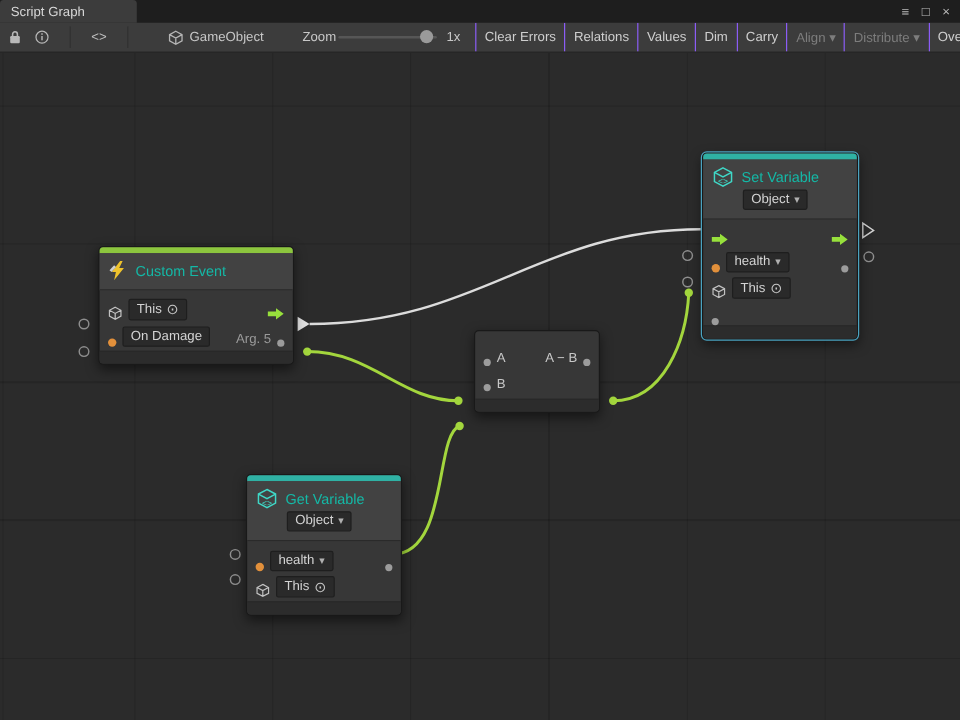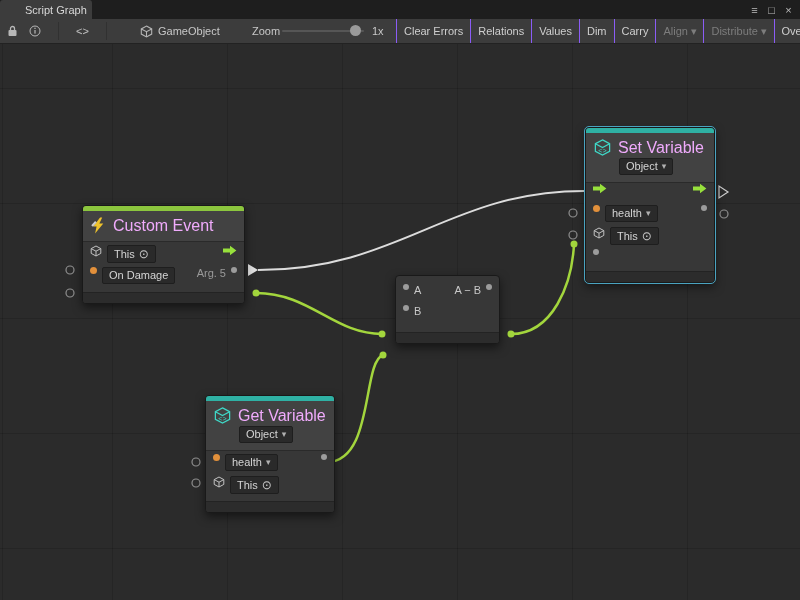--- a/index.html
+++ b/index.html
@@ -2,22 +2,22 @@
 <html><head>
 <meta charset="utf-8">
 <style>
   *{margin:0;padding:0;box-sizing:border-box}
   html,body{width:800px;height:600px;overflow:hidden;background:#2b2b2b;
     font-family:"Liberation Sans",sans-serif;font-size:11px;color:#c8c8c8}
   #stage{position:absolute;top:0;left:0;width:800px;height:600px}
 
   
   .tabbar{position:absolute;top:0;left:0;width:800px;height:19px;background:#1e1e1e;z-index:10}
-  .tab{position:absolute;left:0;top:0;width:92px;height:19px;background:#3c3c3c;color:#d8d8d8;
-    display:flex;align-items:center;padding-left:25px;border-radius:3px 3px 0 0}
+  .tab{position:absolute;left:0;top:0;width:114px;height:19px;background:#3c3c3c;color:#d8d8d8;
+    display:flex;align-items:center;padding-left:9px;border-radius:3px 3px 0 0}
   .wincontrols{position:absolute;right:3px;top:0;height:19px;display:flex;align-items:center;color:#bdbdbd}
   .wc{width:17px;text-align:center;font-size:11px}
 
   
   .toolbar{position:absolute;top:19px;left:0;width:800px;height:25px;background:#3c3c3c;
     border-bottom:1px solid #222;z-index:10;overflow:hidden}
   .tbi{position:absolute;top:0;height:24px;display:flex;align-items:center;gap:5px;color:#c8c8c8}
   .vsep{position:absolute;top:3px;width:1px;height:18px;background:#313131}
   .strack{position:absolute;left:0;right:0;top:11px;height:2px;background:#565656;border-radius:1px}
   .sknob{position:absolute;right:3px;top:6px;width:11px;height:11px;border-radius:50%;background:#9a9a9a}
@@ -38,33 +38,33 @@
   
   .node{position:absolute;z-index:2;background:#373737;border:1px solid #191919;border-radius:4px;
     box-shadow:0 4px 10px rgba(0,0,0,.5)}
   .node.sel{outline:1px solid #4aa3c0}
   .accent{height:5px;border-radius:3px 3px 0 0}
   .nhead{background:#424242;padding:5px 7px 6px;border-bottom:1px solid #2a2a2a}
   .nhead.single{height:40px;display:flex;align-items:center;gap:10px;padding:0 13px;border-radius:3px 3px 0 0}
   .trow{display:flex;align-items:center;gap:6px;height:19px;color:#e6e6e6;font-size:12px}
   .srow{display:flex;align-items:center;gap:6px;height:19px;padding-left:26px;color:#c6c6c6}
   .nbody{padding:3px 0}
-  .prow{height:22px;display:flex;align-items:flex-start;padding:0 7px;gap:5px}
+  .prow{height:22px;display:flex;align-items:flex-end;padding:0 7px;gap:5px}
   .nfoot{height:11px;background:#2c2c2c;border-top:1px solid #232323;border-radius:0 0 3px 3px}
   .chip{display:inline-flex;align-items:center;gap:4px;background:#2a2a2a;border:1px solid #1e1e1e;
     border-radius:2px;padding:2px 6px;color:#d4d4d4;line-height:1}
   .dot{width:7px;height:7px;border-radius:50%;background:#9c9c9c;flex:none}
   .dot.orange{background:#e2903b}
   .dot.sm{width:6px;height:6px}
   .flex{flex:1}
   .dim{color:#9a9a9a}
   .caret{font-size:9px;color:#b0b0b0}
   .target{font-size:12px;color:#c5c5c5;line-height:1}
   .minus{width:15px;height:3px;background:#e8e8e8;border-radius:1px;flex:none}
-  .ntitle{font-size:16px;color:#f0abfc}
+  .ntitle{font-size:12px;color:#14b8a6}
   .argfield{background:#262626;border:1px solid #1a1a1a;border-radius:2px;min-width:19px;height:15px;
     display:inline-flex;align-items:center;justify-content:center;padding:0 3px;color:#e2e2e2}
 </style>
 </head>
 <body>
 
 <div id="stage">
 
   <div class="tabbar">
     <div class="tab">

